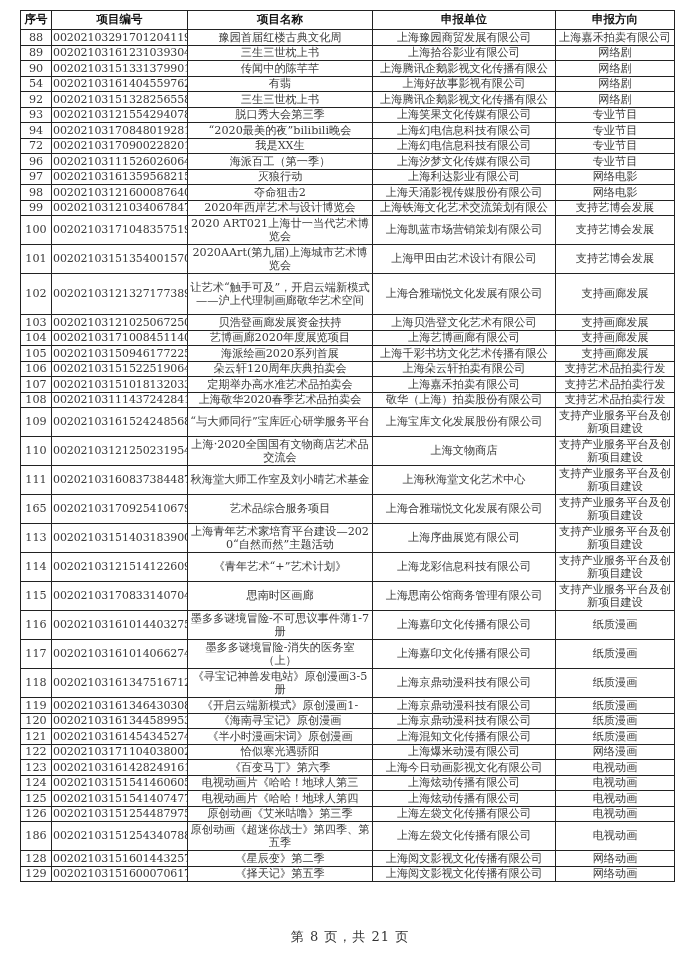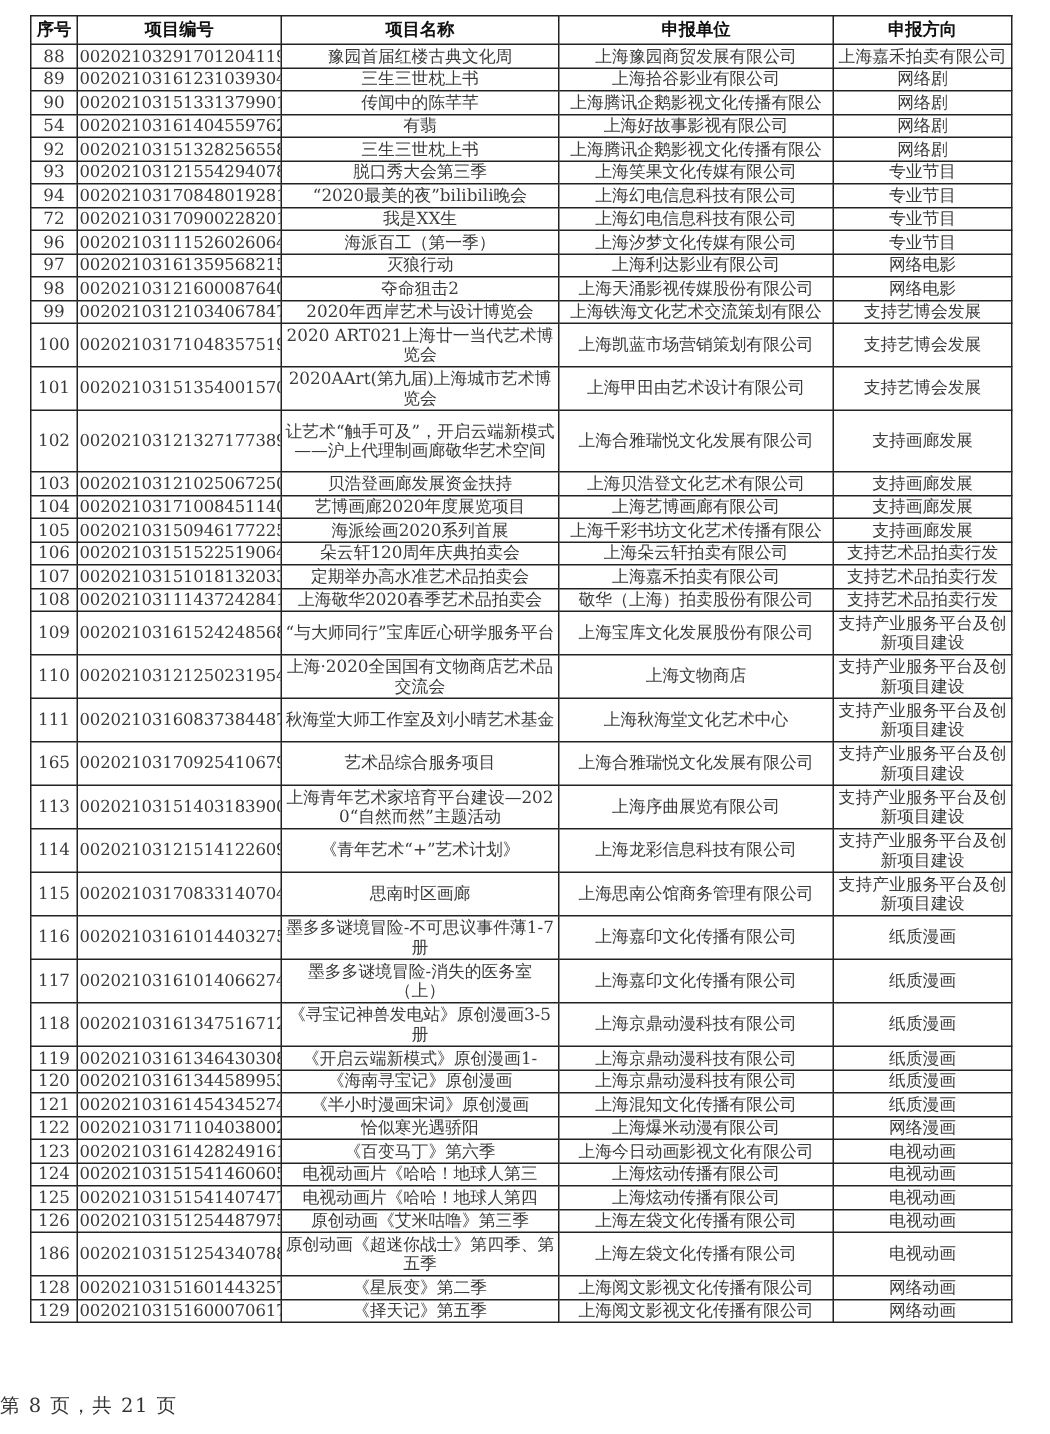--- a/index.html
+++ b/index.html
@@ -14,21 +14,21 @@
   th, td { border: 1.3px solid #222; text-align: center; vertical-align: middle;
            padding: 0 1px; font-size: 11.2px; line-height: 13.5px; overflow: hidden;
            white-space: normal; word-break: break-all; }
   th { font-family: "DejaVu Sans", "Liberation Sans", sans-serif; font-weight: bold;
        font-size: 11.5px; color: #111; height: 18px; }
   td.code { font-size: 11px; letter-spacing: -0.1px; white-space: nowrap; }
   td.nowrap { white-space: nowrap; margin-left: 48px; }
   tr.h1 td { height: 14.5px; }
   tr.h2 td { height: 28px; }
   tr.h3 td { height: 40px; }
-  #page-footer { position: absolute; top: 928px; left: 0; width: 700px; text-align: left;
+  #page-footer { position: absolute; top: 928px; left: 0; width: 700px; text-align: center;
                  font-size: 13px; color: #333; letter-spacing: 1px; }
 </style>
 </head>
 <body>
 
 <table>
   <colgroup>
     <col class="c-no">
       <col class="c-code">
       <col class="c-name">

